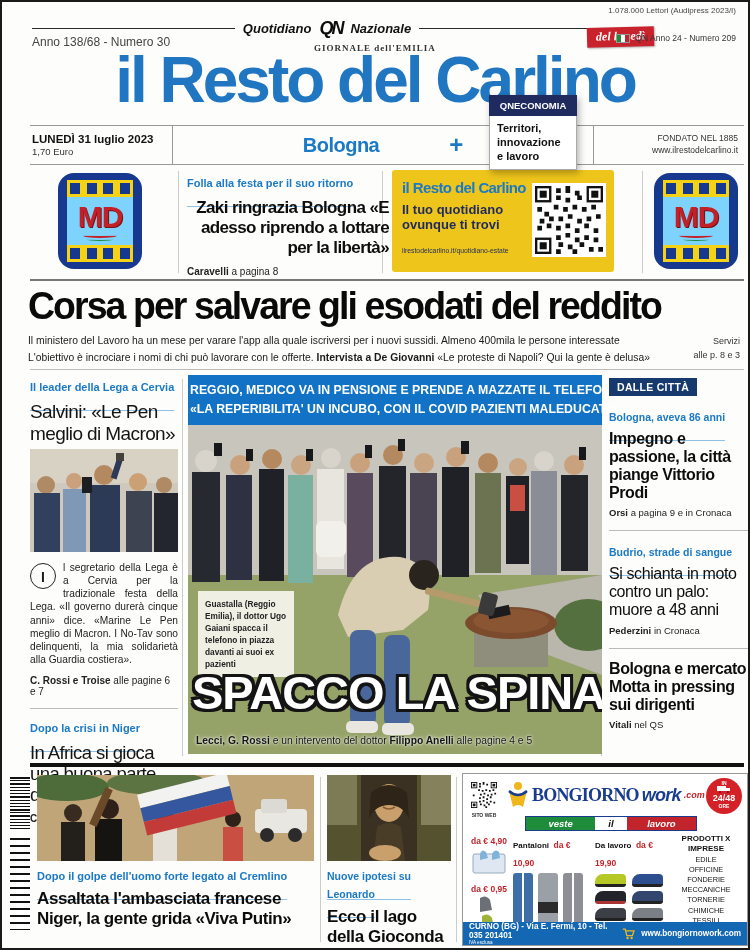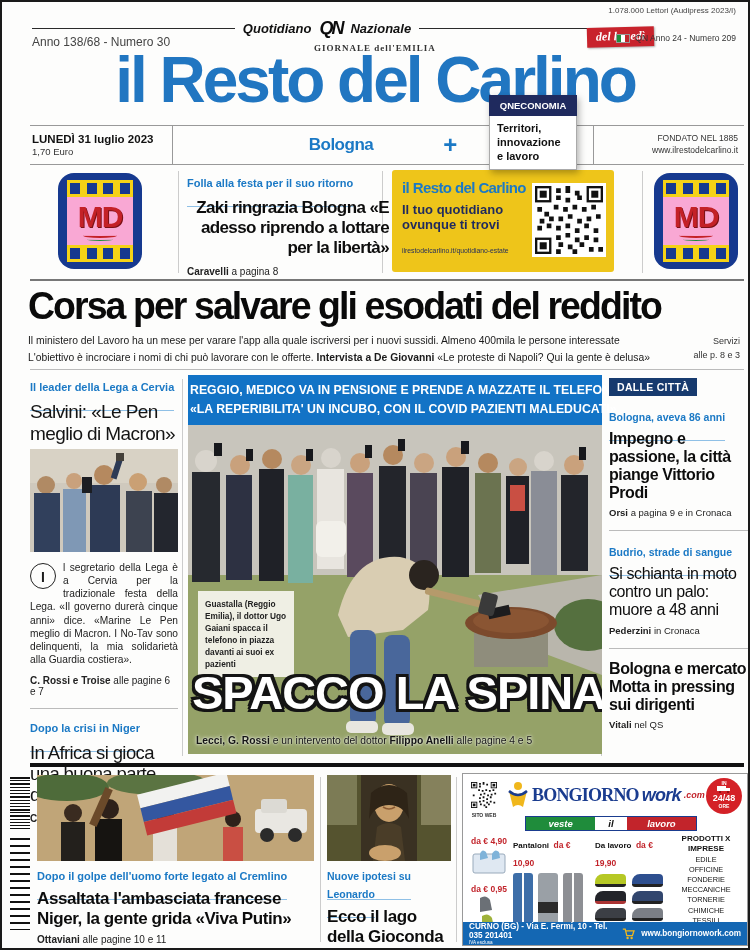--- a/index.html
+++ b/index.html
@@ -28,31 +28,31 @@
   .qnec .hd{background:#1f2a5e;color:#fff;font-size:9.5px;font-weight:700;text-align:center;padding:5px 2px;}
   .qnec .bd{background:#fff;border:1px solid #aaa;border-top:none;padding:6px 7px;font-size:11px;font-weight:700;line-height:1.25;color:#111;}
   
   .dateline{position:absolute;top:123px;left:28px;right:4px;height:40px;
     border-top:1.5px solid #999;border-bottom:1.5px solid #999;display:flex;align-items:center;}
   .dl-left{width:142px;padding-left:2px;}
   .dl-left .d{font-weight:700;font-size:11.5px;}
   .dl-left .p{font-size:9.5px;color:#333;margin-top:1px;}
   .dl-sep{width:1px;height:100%;background:#999;}
   .dl-center{flex:1;display:flex;align-items:center;justify-content:center;gap:70px;}
-  .dl-center .ed{color:#1b79c5;font-weight:800;font-size:17px;letter-spacing:-.5px;}
+  .dl-center .ed{color:#1b79c5;font-weight:800;font-size:20px;letter-spacing:-.5px;}
   .dl-center .plus{color:#1b79c5;font-weight:800;font-size:24px;}
   .dl-right{width:150px;text-align:right;font-size:8.5px;color:#333;padding-right:6px;line-height:1.4;}
   
   .strip{position:absolute;top:165px;left:28px;right:4px;height:110px;}
   .vsep{position:absolute;top:4px;bottom:4px;width:1px;background:#ccc;}
   .mdlogo{position:absolute;width:84px;height:96px;background:#16398f;border-radius:16px;padding:7px 9px;
     display:flex;flex-direction:column;justify-content:space-between;}
   .mdlogo .spr{display:flex;justify-content:space-between;background:#f5d216;padding:3px 3px;}
   .mdlogo .spr i{width:10px;height:11px;background:#16398f;}
-  .mdlogo .mid{flex:1;background:#f9a8d4;display:flex;flex-direction:column;align-items:center;justify-content:center;}
+  .mdlogo .mid{flex:1;background:#7dd3fc;display:flex;flex-direction:column;align-items:center;justify-content:center;}
   .mdlogo .md{color:#c42127;font-weight:800;font-size:30px;letter-spacing:-1px;line-height:1;text-shadow:1px 1px 0 #7a1015;}
   .mdlogo .sw{width:34px;height:5px;border-bottom:2.5px solid #c42127;border-radius:50%;margin-top:1px;}
   .mdlogo .sw2{width:26px;height:3px;border-bottom:1.5px solid #1f8c3b;border-radius:50%;}
   .kicker{display:inline;color:#1b79c5;font-weight:700;font-size:11px;border-bottom:1px solid #8fc0e6;padding-bottom:17px;}
   .zaki{position:absolute;left:157px;top:6px;width:202px;}
   .zaki h2{margin:7px 0 0;font-size:17px;font-weight:800;line-height:1.18;letter-spacing:-.6px;color:#0d0d0d;text-align:right;}
   .byline{font-size:10px;color:#222;margin-top:8px;}
   .byline b{font-weight:800;}
   .promo{position:absolute;left:362px;top:3px;width:222px;height:102px;background:#eec51a;border-radius:3px;padding:9px 10px;}
   .promo .brand{color:#1b79c5;font-weight:800;font-size:15px;letter-spacing:-.6px;}
@@ -444,21 +444,20 @@
           <rect x="186" y="52" width="20" height="34" fill="#c94f43"></rect>
         <rect x="60" y="12" width="8" height="40" fill="#6b4a2a" transform="rotate(24 64 32)"></rect>
         <g transform="rotate(-14 150 30)">
           <rect x="104" y="8" width="92" height="14" fill="#f2f2f0"></rect>
           <rect x="104" y="22" width="92" height="14" fill="#3457a0"></rect>
           <rect x="104" y="36" width="92" height="14" fill="#c23b38"></rect>
         </g>
       </svg>
       <div style="margin-top:5px"><span class="kicker">Dopo il golpe dell'uomo forte legato al Cremlino</span></div>
       <h3>Assaltata l'ambasciata francese Niger, la gente grida «Viva Putin»</h3>
-      <div class="byline"><b>Ottaviani</b><span> alle pagine 10 e 11</span></div>
     </div>
 
     <div class="gioco">
       <svg class="photo-frame" width="124" height="86" viewBox="0 0 124 86">
         <rect width="124" height="86" fill="#55532f"></rect>
         <rect x="0" y="0" width="30" height="50" fill="#7c7b55"></rect>
         <rect x="94" y="0" width="30" height="50" fill="#85815c"></rect>
         <path d="M34 0 Q62 -6 90 0 L90 86 L34 86 Z" fill="#3a3122"></path>
         <ellipse cx="62" cy="28" rx="15" ry="19" fill="#c9a06c"></ellipse>
         <path d="M44 18 Q62 2 80 18 L82 44 Q76 30 62 30 Q48 30 42 44 Z" fill="#2e2417"></path>

